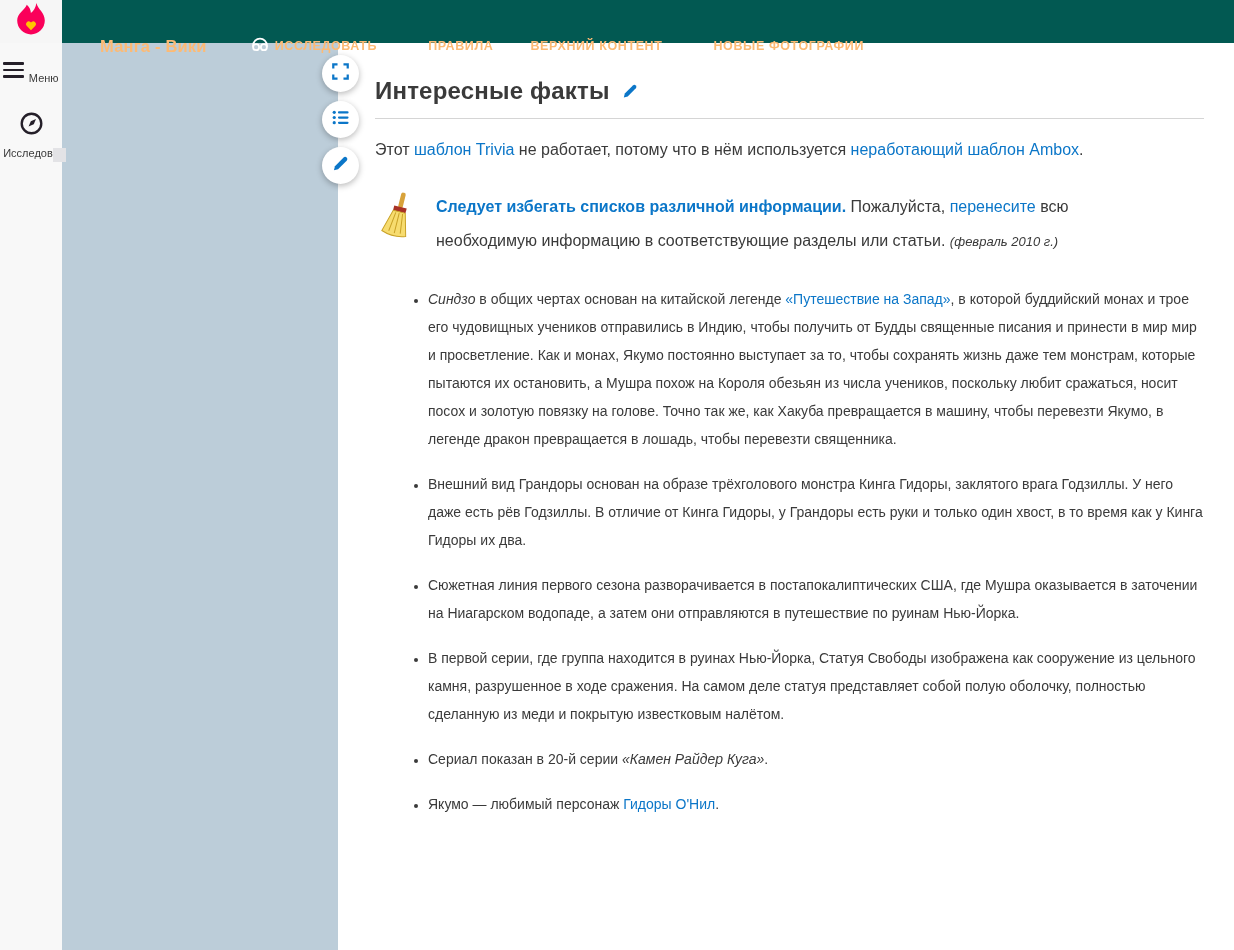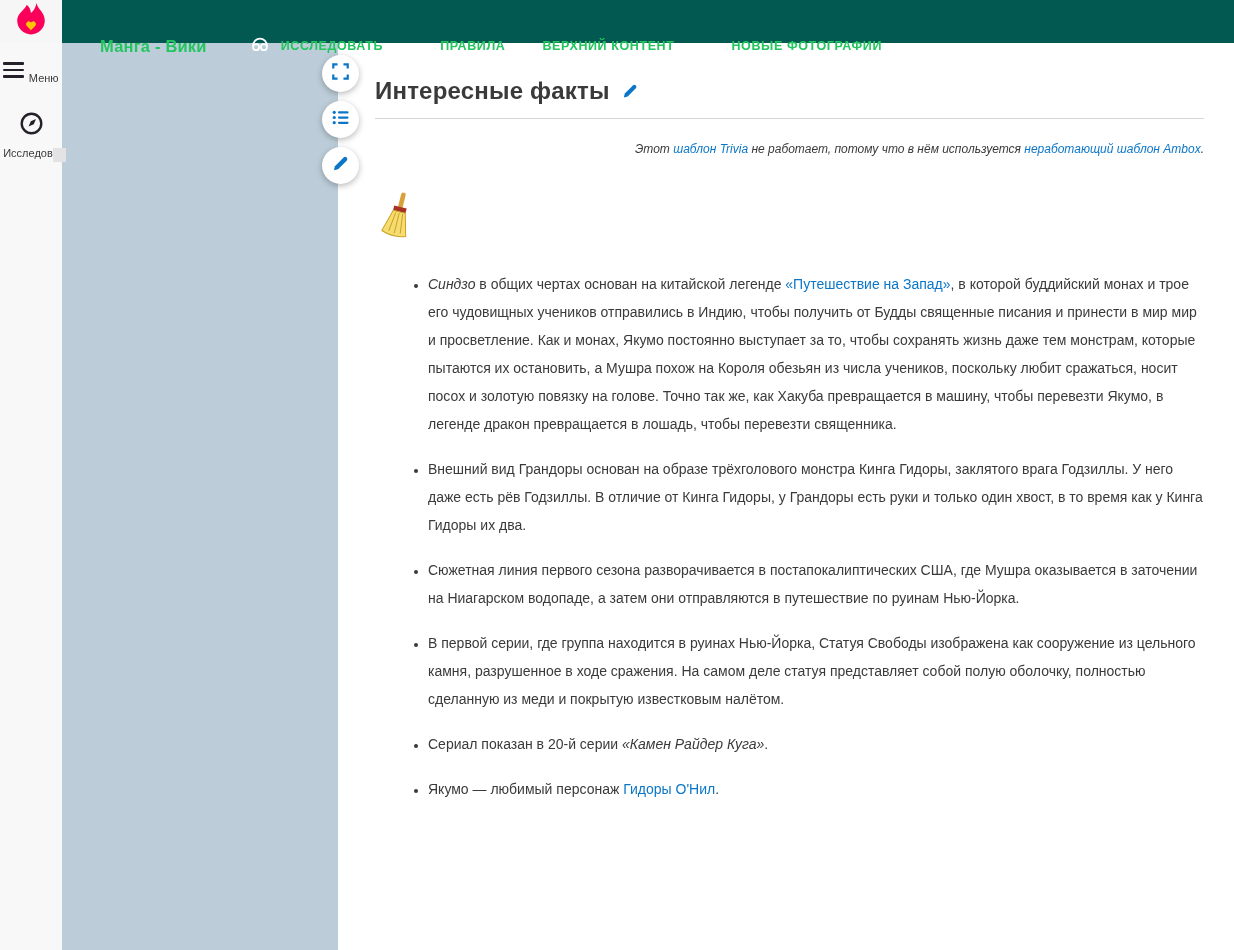--- a/index.html
+++ b/index.html
@@ -3,23 +3,23 @@
 <meta charset="utf-8">
 <style>
   html,body{margin:0;padding:0;}
   body{
     width:1234px;height:950px;position:relative;overflow:hidden;
     background:#ffffff;font-family:"Liberation Sans",sans-serif;color:#3a3a3a;
   }
   
   .topnav{position:absolute;top:0;left:0;width:1234px;height:43px;background:#025952;display:flex;align-items:stretch;z-index:40;}
   .logo-box{width:62px;height:43px;background:#f6f6f6;display:flex;align-items:center;justify-content:center;flex:0 0 62px;}
-  .nav-inner{display:flex;align-items:center;padding-left:38px;color:#22c55e;white-space:nowrap;margin-top:46px;}
+  .nav-inner{display:flex;align-items:center;padding-left:38px;color:#fdba74;white-space:nowrap;margin-top:46px;}
   .wiki-name{font-size:16.5px;font-weight:700;margin-right:44px;letter-spacing:.2px;cursor:pointer;}
-  .nav-item{display:flex;align-items:center;gap:12px;font-size:12.5px;font-weight:700;letter-spacing:.6px;margin-right:37px;cursor:pointer;}
+  .nav-item{display:flex;align-items:center;gap:6px;font-size:12.5px;font-weight:700;letter-spacing:.6px;margin-right:37px;cursor:pointer;}
   .chev{width:0;height:0;border-left:4.5px solid transparent;border-right:4.5px solid transparent;border-top:5.5px solid #fff;margin-top:1px;}
   
   .rail{position:absolute;left:0;top:43px;bottom:0;width:62px;background:#f8f8f8;z-index:30;}
   .rail-item{width:62px;text-align:center;cursor:pointer;}
   .rail-item.menu{margin-top:19px;}
   .rail-item.explore{margin-top:24px;}
   .rail-label{font-size:11px;color:#3a3a3a;margin-top:6px;position:relative;display:inline-block;}
   .burger{display:inline-block;}
   .burger span{display:block;width:21px;height:2.6px;background:#241f29;margin:0 auto 4px auto;border-radius:1px;}
   .gray-box{position:absolute;right:-7px;top:1px;width:13px;height:14px;background:#e3e3e6;}
@@ -27,21 +27,21 @@
   .panel{position:absolute;left:62px;top:43px;bottom:0;width:276px;background:#bccdd9;z-index:10;}
   
   .fabs{position:absolute;left:322px;top:55px;z-index:35;display:flex;flex-direction:column;gap:9px;}
   .fab{width:37px;height:37px;border-radius:50%;background:#fff;box-shadow:0 2px 6px rgba(0,0,0,.28);display:flex;align-items:center;justify-content:center;cursor:pointer;}
   
   .content{position:absolute;left:338px;top:43px;right:0;bottom:0;background:#fff;box-sizing:border-box;padding:33px 30px 0 37px;overflow:hidden;z-index:20;}
   .heading-row{display:flex;align-items:center;gap:12px;}
   h1.page-heading{margin:0;font-size:24px;line-height:30px;font-weight:700;color:#3a3a3a;letter-spacing:.2px;}
   .edit-pencil{margin-top:4px;cursor:pointer;}
   .rule{border-bottom:1px solid #d5d5d5;margin-top:12px;}
-  .trivia{font-style:italic;font-size:12px;line-height:33px;margin-top:14px;text-align:right;}
+  .trivia{font-size:16px;line-height:33px;margin-top:14px;}
   .notice{display:flex;gap:21px;margin-top:24px;margin-left:6px;}
   .notice-icon{flex:0 0 34px;padding-top:2px;}
   .notice-text{font-size:16px;line-height:34px;max-width:668px;}
   .categories{margin-top:12px;font-size:16px;line-height:32px;max-width:775px;}
   ul.trivia-list{margin:26px 0 0 0;padding-left:53px;}
   ul.trivia-list li{margin-bottom:17px;line-height:28px;font-size:14px;max-width:800px;}
   ul.trivia-list li::marker{color:#3a3a3a;font-size:12px;}
   
   .seg.link,.seg.bold-link,.seg.italic-link{color:#0b76c8;}
   a.seg{text-decoration:none;cursor:pointer;}
@@ -159,20 +159,21 @@
     <span class="notice-icon">
       <svg width="34" height="48" viewBox="0 0 34 48">
         <g transform="rotate(14 17 24)">
           <rect x="14.8" y="0" width="4.6" height="16" rx="2" fill="#d8a23a"></rect>
           <rect x="10.8" y="14.6" width="12.8" height="5" fill="#a93226"></rect>
           <path d="M11 19.6h12.4l6 22.4q-12.2 4.4-24.6 0z" fill="#f7dc6f" stroke="#c9a227" stroke-width="1"></path>
           <path d="M14 21l-2.4 19.6M17.5 21v20.6M21 21l2.4 19.6" stroke="#c9a227" stroke-width="1" fill="none"></path>
         </g>
       </svg>
     </span>
+    <div class="notice-text"><a href="#" class="seg bold-link">Следует избегать списков различной информации.</a><span class="seg plain"> Пожалуйста, </span><a href="#" class="seg link">перенесите</a><span class="seg plain"> всю необходимую информацию в соответствующие разделы или статьи. </span><span class="seg small-italic">(февраль 2010 г.)</span></div>
   </div>
 
 
   <ul class="trivia-list">
       <li><span class="seg italic">Синдзо</span><span class="seg plain"> в общих чертах основан на китайской легенде </span><a href="#" class="seg link">«Путешествие на Запад»</a><span class="seg plain">, в которой буддийский монах и трое его чудовищных учеников отправились в Индию, чтобы получить от Будды священные писания и принести в мир мир и просветление. Как и монах, Якумо постоянно выступает за то, чтобы сохранять жизнь даже тем монстрам, которые пытаются их остановить, а Мушра похож на Короля обезьян из числа учеников, поскольку любит сражаться, носит посох и золотую повязку на голове. Точно так же, как Хакуба превращается в машину, чтобы перевезти Якумо, в легенде дракон превращается в лошадь, чтобы перевезти священника.</span></li>
       <li><span class="seg plain">Внешний вид Грандоры основан на образе трёхголового монстра Кинга Гидоры, заклятого врага Годзиллы. У него даже есть рёв Годзиллы. В отличие от Кинга Гидоры, у Грандоры есть руки и только один хвост, в то время как у Кинга Гидоры их два.</span></li>
       <li><span class="seg plain">Сюжетная линия первого сезона разворачивается в постапокалиптических США, где Мушра оказывается в заточении на Ниагарском водопаде, а затем они отправляются в путешествие по руинам Нью-Йорка.</span></li>
       <li><span class="seg plain">В первой серии, где группа находится в руинах Нью-Йорка, Статуя Свободы изображена как сооружение из цельного камня, разрушенное в ходе сражения. На самом деле статуя представляет собой полую оболочку, полностью сделанную из меди и покрытую известковым налётом.</span></li>
       <li><span class="seg plain">Сериал показан в 20-й серии </span><span class="seg italic">«Камен Райдер Куга»</span><span class="seg plain">.</span></li>
       <li><span class="seg plain">Якумо — любимый персонаж </span><a href="#" class="seg link">Гидоры О'Нил</a><span class="seg plain">.</span></li>

